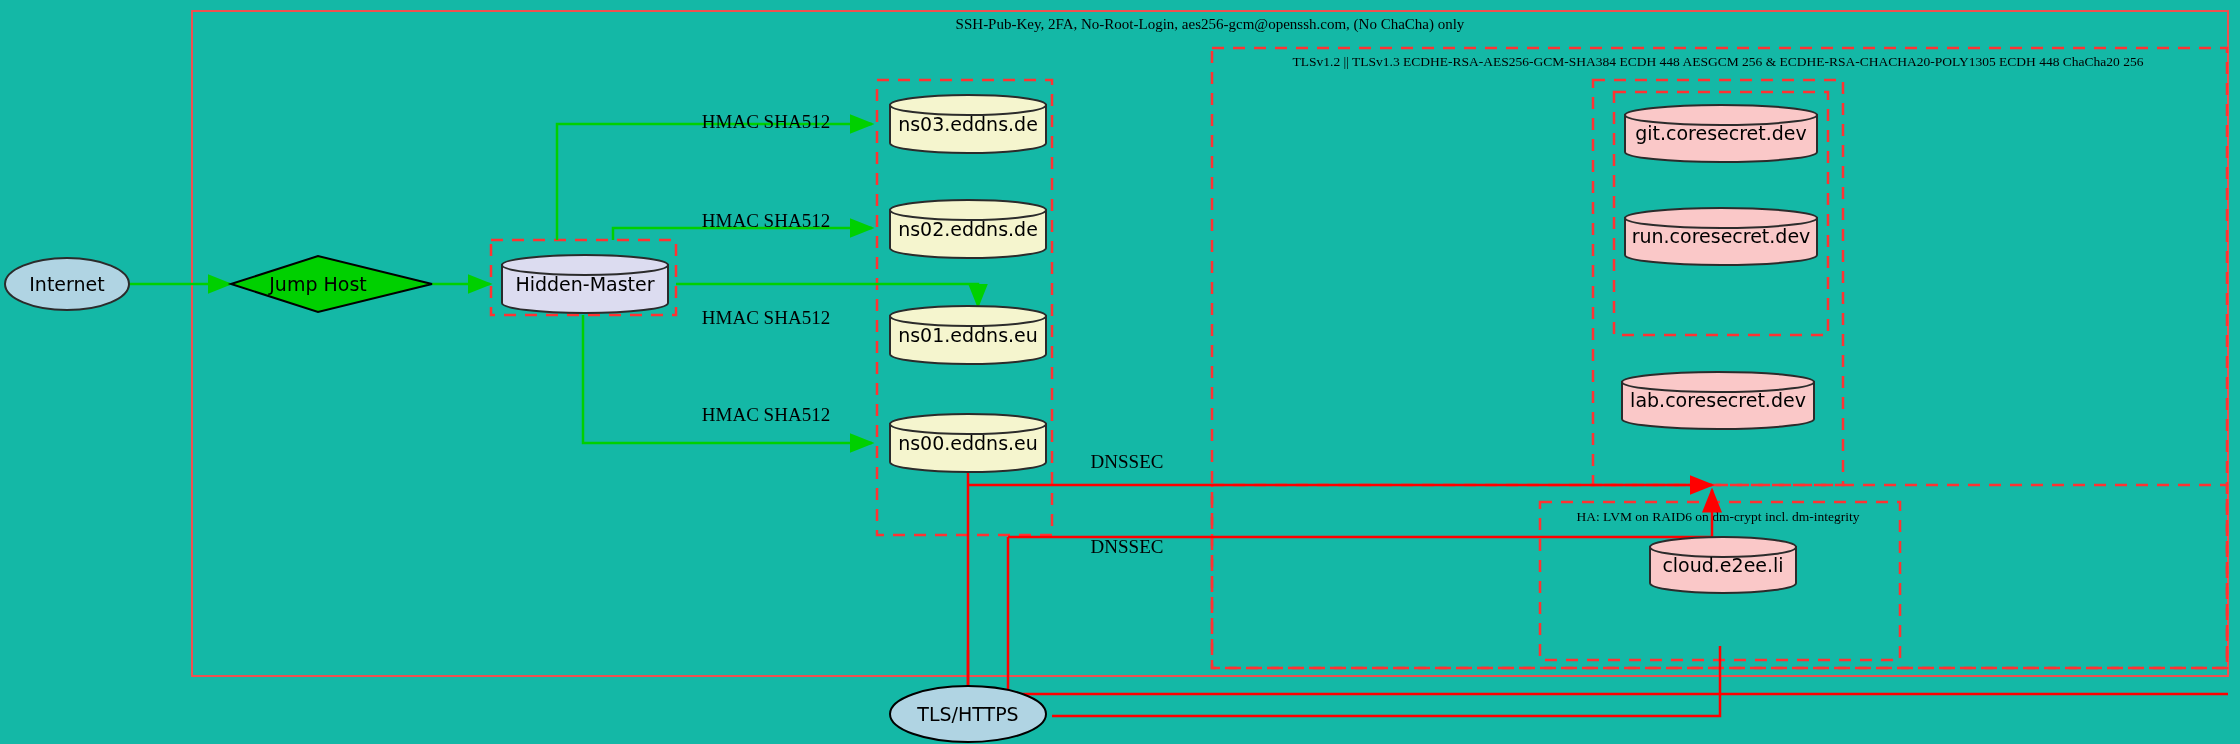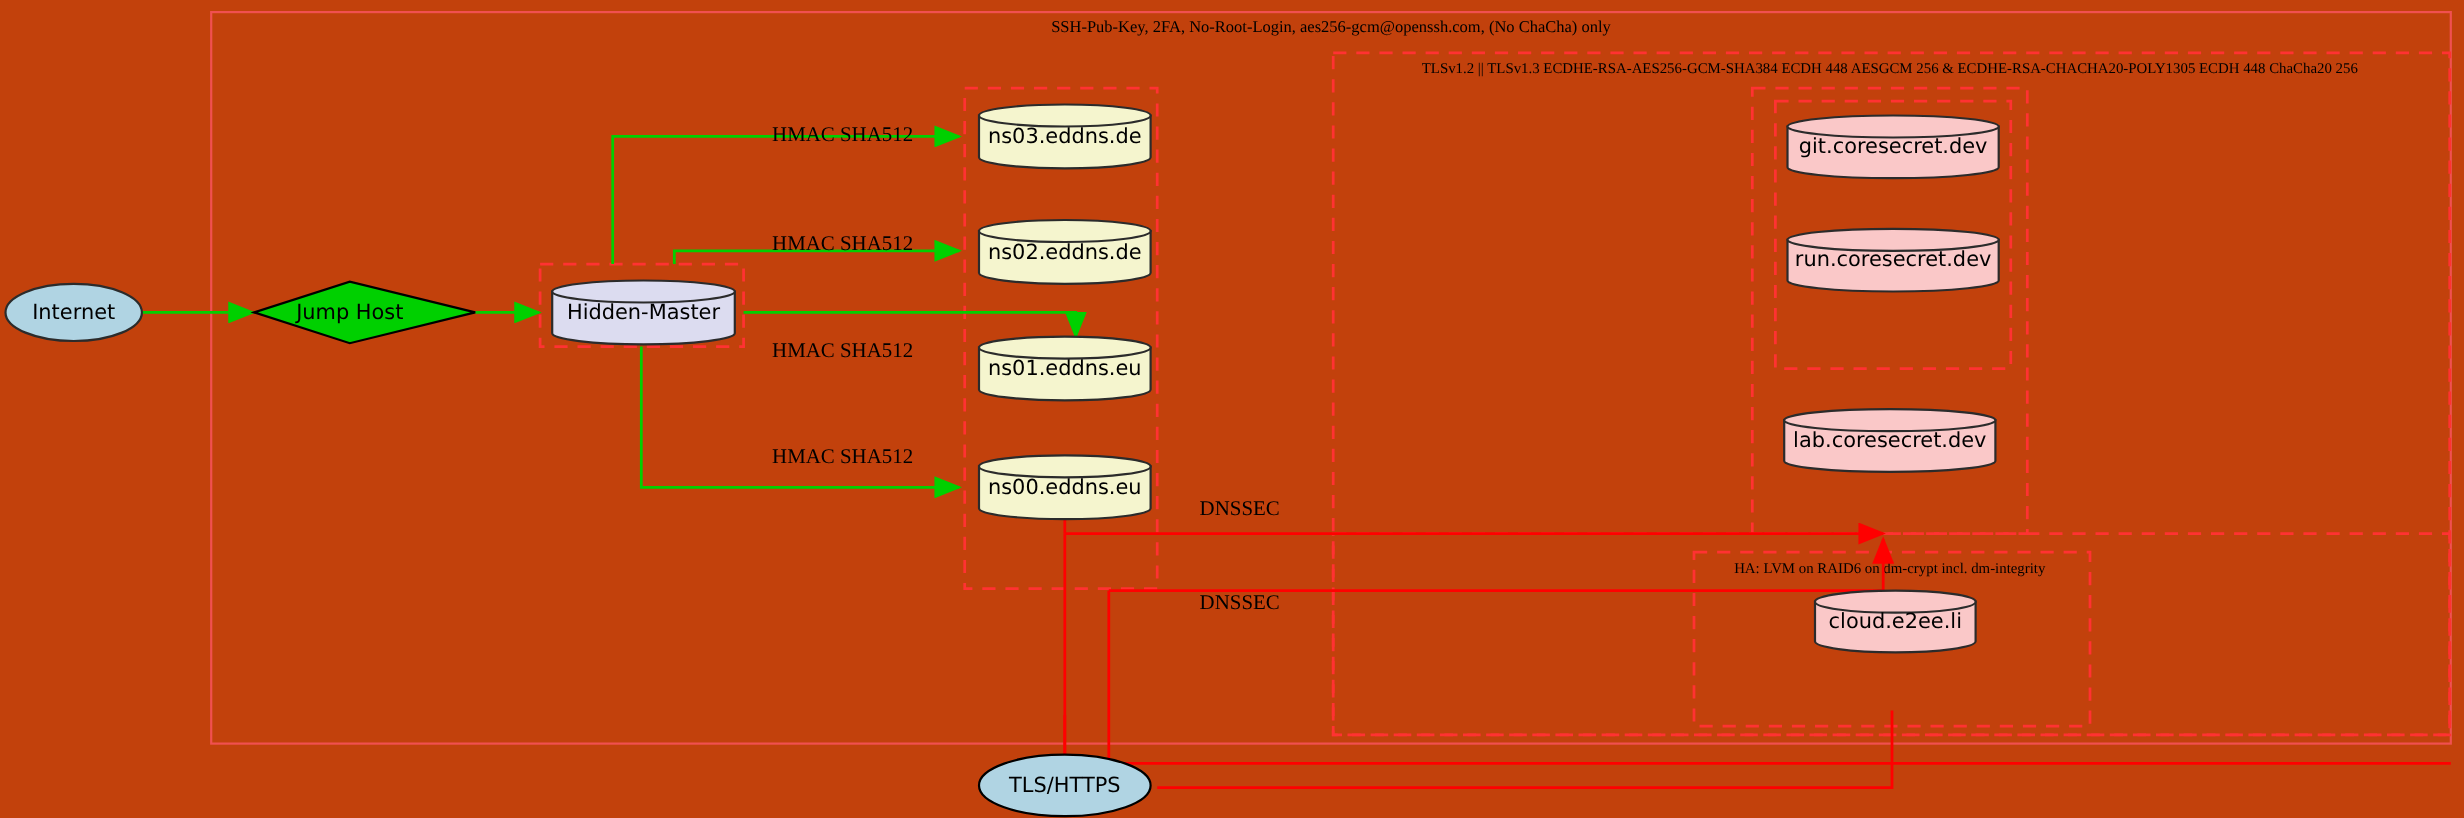--- a/index.html
+++ b/index.html
@@ -4,21 +4,21 @@
 <style>
   html, body {
     margin: 0;
     padding: 0;
     background: #ffffff;
   }
   #canvas {
     position: relative;
     width: 2240px;
     height: 744px;
-    background: #c2410c;
+    background: #14b8a6;
     font-family: "Liberation Sans", sans-serif;
     overflow: hidden;
   }
   svg.layer {
     position: absolute;
     top: 0;
     left: 0;
     width: 2240px;
     height: 744px;
   }

